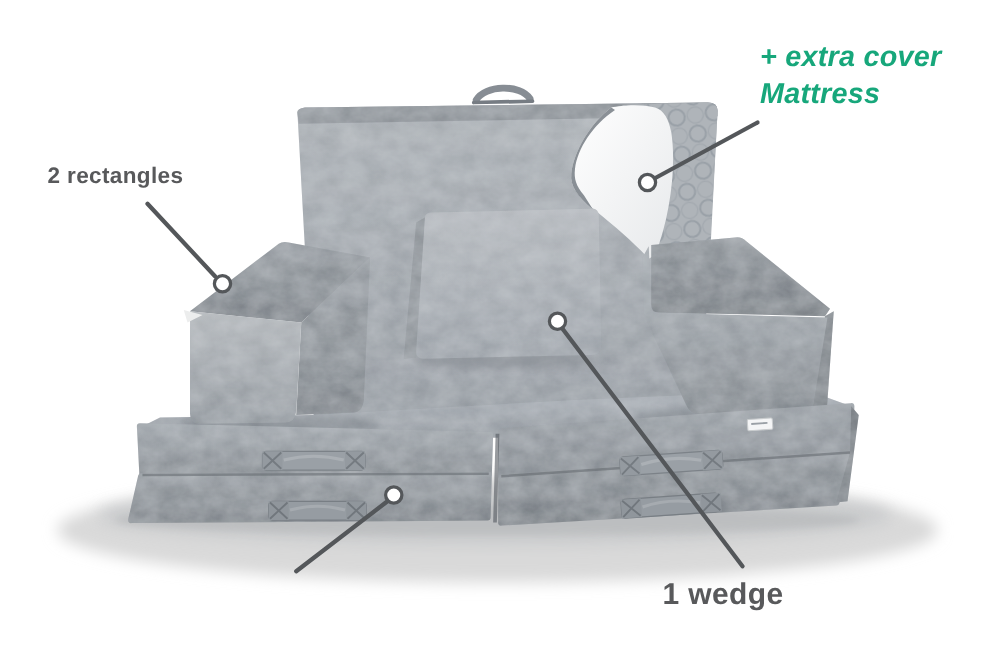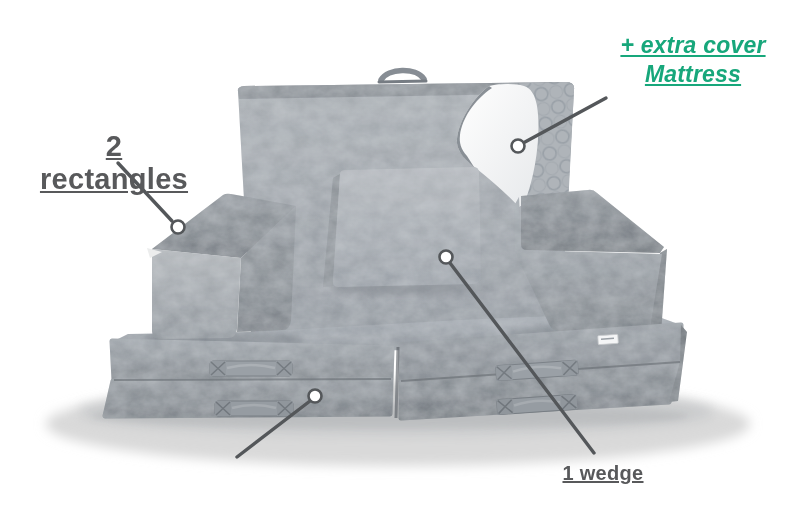--- a/index.html
+++ b/index.html
@@ -2,26 +2,26 @@
 <html><head>
 <meta charset="utf-8">
 <style>
   html,body{margin:0;padding:0;background:#fff;}
   #stage{
     position:relative;width:800px;height:522px;background:#ffffff;
     overflow:hidden;font-family:"Liberation Sans",sans-serif;
   }
   #stage svg{position:absolute;left:0;top:0;}
   .label{
-    position:absolute;text-align:center;font-weight:700;
-    color:#58595b;letter-spacing:.3px;line-height:1.15;text-decoration:underline;
+    position:absolute;text-align:left;font-weight:700;
+    color:#58595b;letter-spacing:.3px;line-height:1.15;
   }
-  #label-rectangles{left:38px;top:130px;width:152px;font-size:29px;}
+  #label-rectangles{left:38px;top:130px;width:152px;font-size:18px;}
   #label-base{left:138px;top:462px;width:190px;font-size:24px;}
-  #label-wedge{left:544px;top:462px;width:118px;font-size:20px;}
+  #label-wedge{left:530px;top:462px;width:118px;font-size:24px;}
   #label-cover{
     left:608px;top:31px;width:170px;font-size:23px;font-style:italic;
     color:#17a77b;line-height:29px;font-weight:700;letter-spacing:.2px;
   }
 </style>
 </head>
 <body>
 
 <div id="stage">
 

